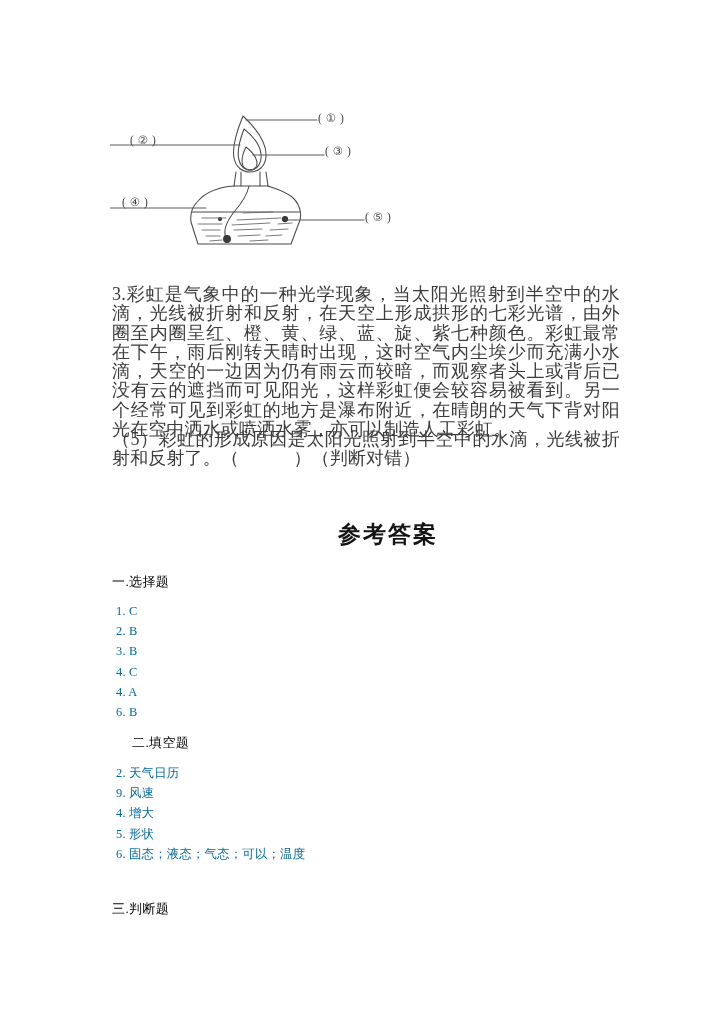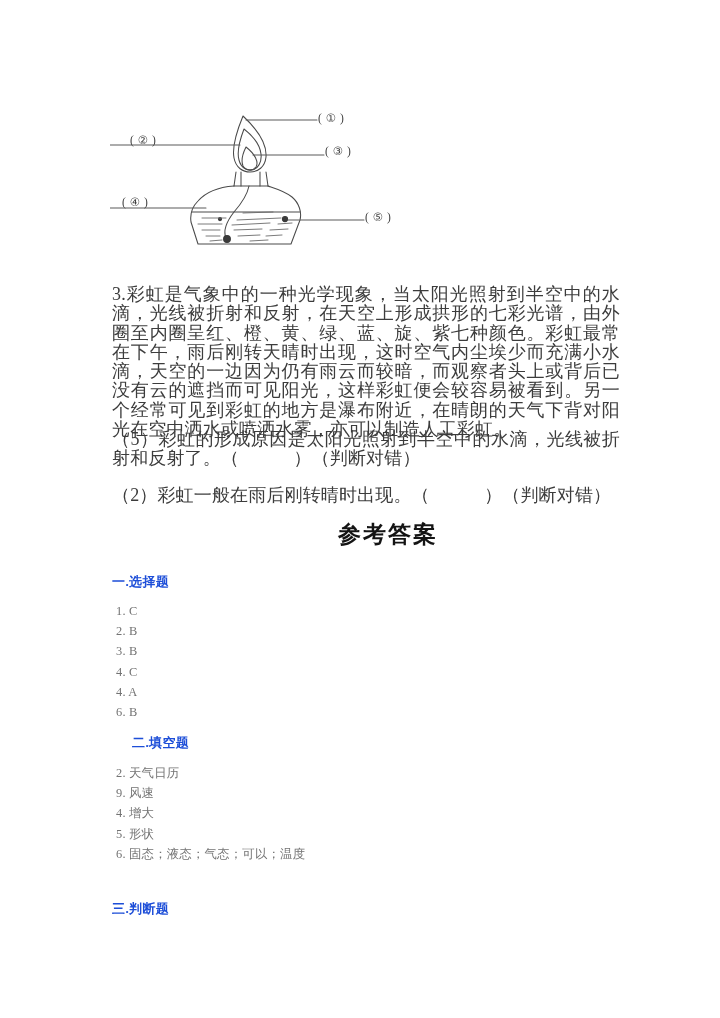--- a/index.html
+++ b/index.html
@@ -87,34 +87,34 @@
     letter-spacing: 2px;
     color: #141414;
     font-family: "Liberation Serif", "DejaVu Serif", serif;
     margin-left: 28px;
   }
 
   .sec-head {
     position: absolute;
     left: 112px;
     font-size: 13px;
-    font-weight: bold;
-    color: #1d4ed8;
+    font-weight: normal;
+    color: #000000;
     letter-spacing: 0.4px;
   }
   .sec-head-1 { top: 573px; }
   .sec-head-2 { top: 734px; margin-left: 20px; }
   .sec-head-3 { top: 900px; }
 
   .ans-list {
     position: absolute;
     left: 116px;
     font-size: 12.4px;
     line-height: 20.2px;
-    color: #737373;
+    color: #0369a1;
     letter-spacing: 0.2px;
   }
   .ans-list-1 { top: 601px; }
   .ans-list-2 { top: 763px; }
   .ans-row { white-space: nowrap; }
 </style>
 </head>
 <body>
 
 <div class="page">
@@ -177,21 +177,20 @@
     <span class="label-slot slot-2">(  ②    )</span>
     <span class="label-slot slot-3">(  ③    )</span>
     <span class="label-slot slot-4">(  ④     )</span>
     <span class="label-slot slot-5">(  ⑤     )</span>
   </div>
 
   <div class="para para-3">3.彩虹是气象中的一种光学现象，当太阳光照射到半空中的水滴，光线被折射和反射，在天空上形成拱形的七彩光谱，由外圈至内圈呈红、橙、黄、绿、蓝、旋、紫七种颜色。彩虹最常在下午，雨后刚转天晴时出现，这时空气内尘埃少而充满小水滴，天空的一边因为仍有雨云而较暗，而观察者头上或背后已没有云的遮挡而可见阳光，这样彩虹便会较容易被看到。另一个经常可见到彩虹的地方是瀑布附近，在晴朗的天气下背对阳光在空中洒水或喷洒水雾，亦可以制造人工彩虹。</div>
 
   <div class="para sub-1">（5）彩虹的形成原因是太阳光照射到半空中的水滴，光线被折射和反射了。（　　　）（判断对错）</div>
 
-  <div class="para sub-2">（2）彩虹一般在雨后刚转晴时出现。（　　　）（判断对错）</div>
 
   <div class="answers-title">参考答案</div>
 
   <div class="sec-head sec-head-1">一.选择题</div>
 
   <div class="ans-list ans-list-1">
     <div class="ans-row">1. C</div>
     <div class="ans-row">2. B</div>
     <div class="ans-row">3. B</div>
     <div class="ans-row">4. C</div>

